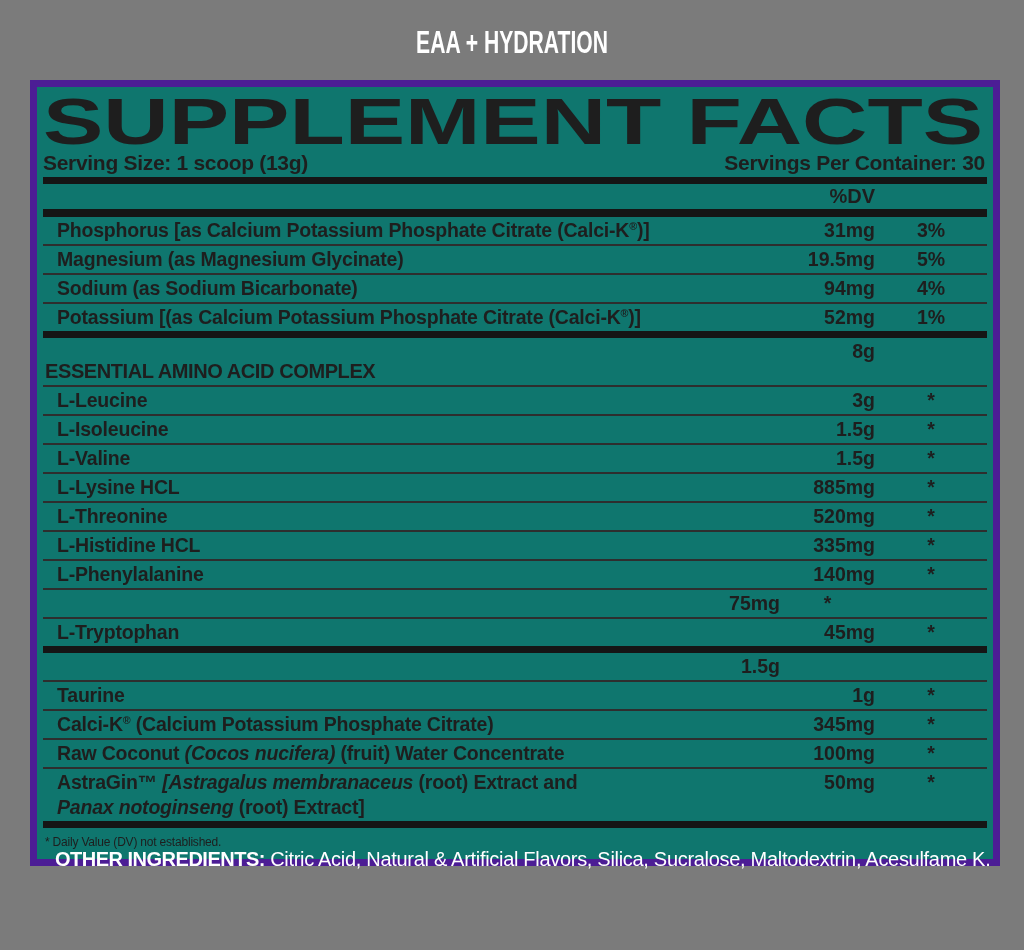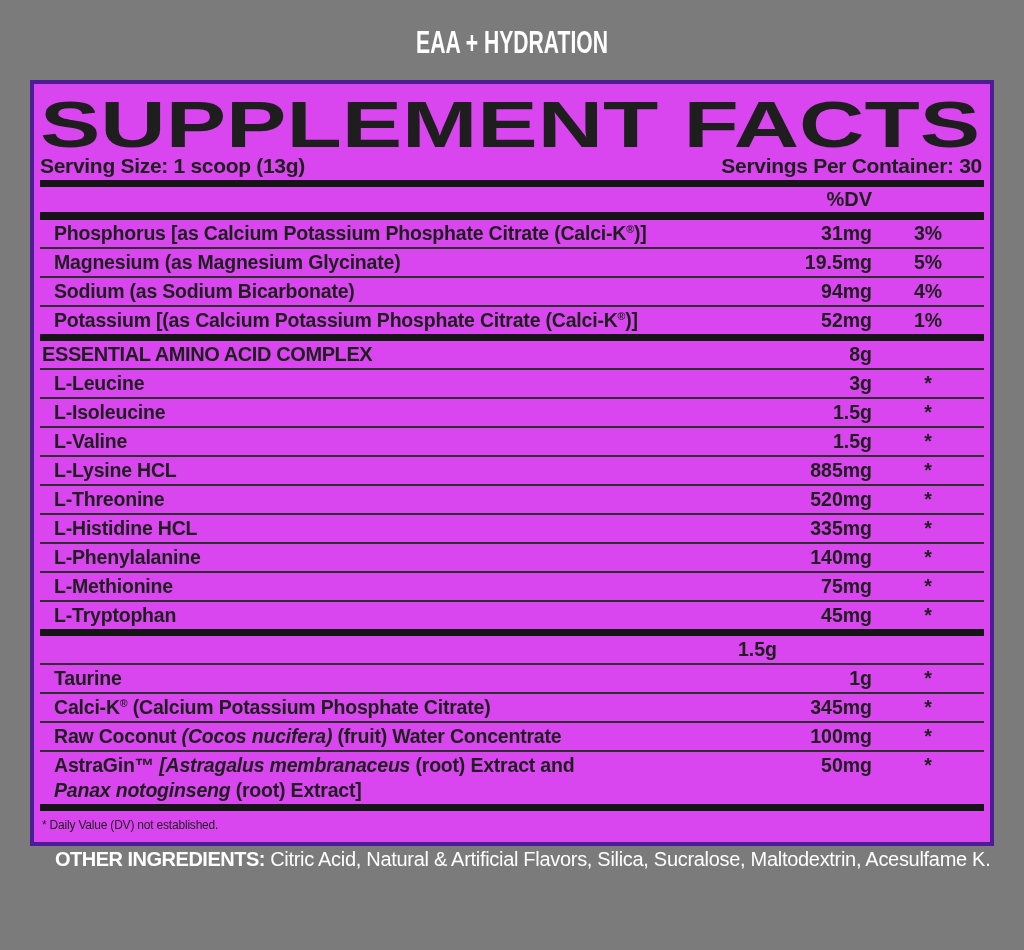--- a/index.html
+++ b/index.html
@@ -28,23 +28,23 @@
     transform-origin: 512px 50%;
     white-space: nowrap;
   }
 
   
   .panel {
     position: absolute;
     left: 30px;
     top: 80px;
     width: 944px;
-    background: #d946ef;
-    border: 4px solid #4c1d95;
-    padding: 6px 6px 0 6px;
+    background: #0f766e;
+    border: 7px solid #4c1d95;
+    padding: 0 6px 0 6px;
     color: #1e1e1e;
   }
 
   .heading-svg { display: block; margin: 2px 0 0 0; }
 
   .serving-row {
     display: flex;
     justify-content: space-between;
     font-weight: 700;
     font-size: 21px;
@@ -78,20 +78,21 @@
     padding: 1px 0;
   }
   .facts-rows .row:first-child { border-top: none; }
   .facts-rows .row.thick-top { border-top: 7px solid #151515; }
 
   .cell.label { padding-left: 14px; letter-spacing: -0.2px; }
   .row.section-header .cell.label {
     padding-left: 2px;
     letter-spacing: -0.4px;
     font-size: 20px;
+    margin-top: 20px;
   }
   .cell.amount { text-align: right; white-space: nowrap; }
   .cell.dv { text-align: center; }
 
   .cell.label sup.reg {
     font-size: 0.55em;
     vertical-align: super;
     line-height: 0;
   }
   .cell.label .ital { font-style: italic; }
@@ -197,21 +198,20 @@
         <div class="cell label"><span>L-Histidine HCL</span></div>
         <div class="cell amount">335mg</div>
         <div class="cell dv">*</div>
       </div>
       <div class="row">
         <div class="cell label"><span>L-Phenylalanine</span></div>
         <div class="cell amount">140mg</div>
         <div class="cell dv">*</div>
       </div>
       <div class="row">
-        <div class="cell label"><span>L-Methionine</span></div>
         <div class="cell amount">75mg</div>
         <div class="cell dv">*</div>
       </div>
       <div class="row">
         <div class="cell label"><span>L-Tryptophan</span></div>
         <div class="cell amount">45mg</div>
         <div class="cell dv">*</div>
       </div>
       <div class="row section-header thick-top">
         <div class="cell amount">1.5g</div>

